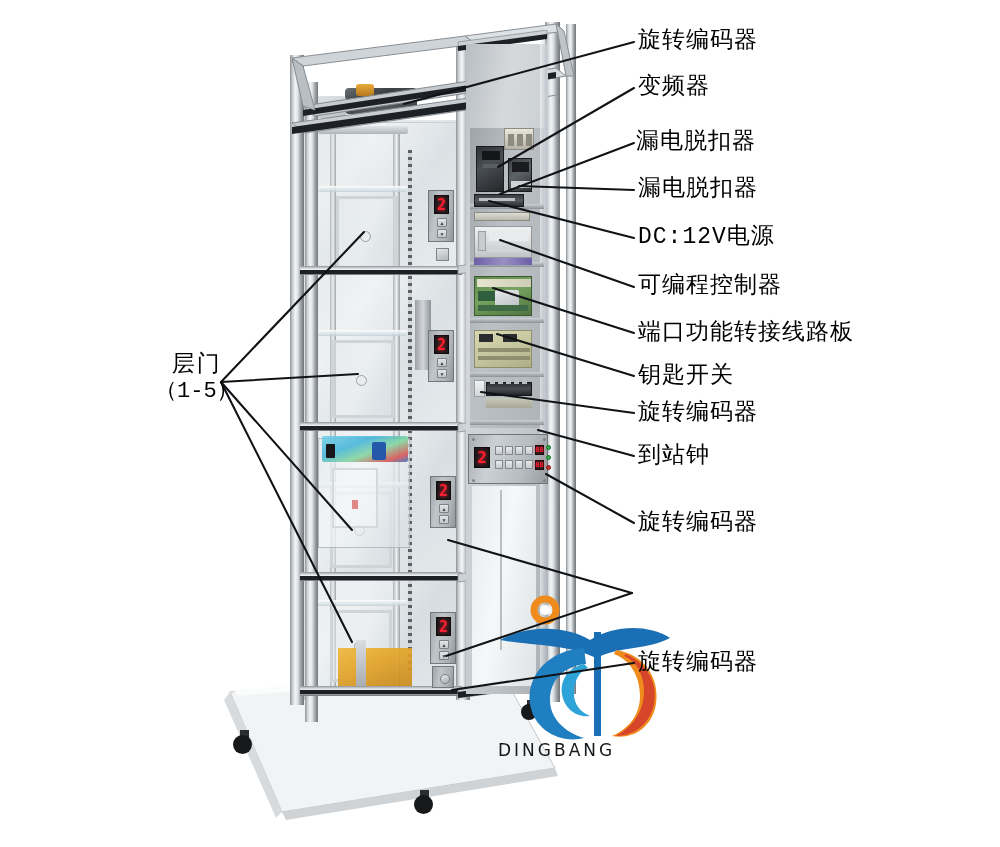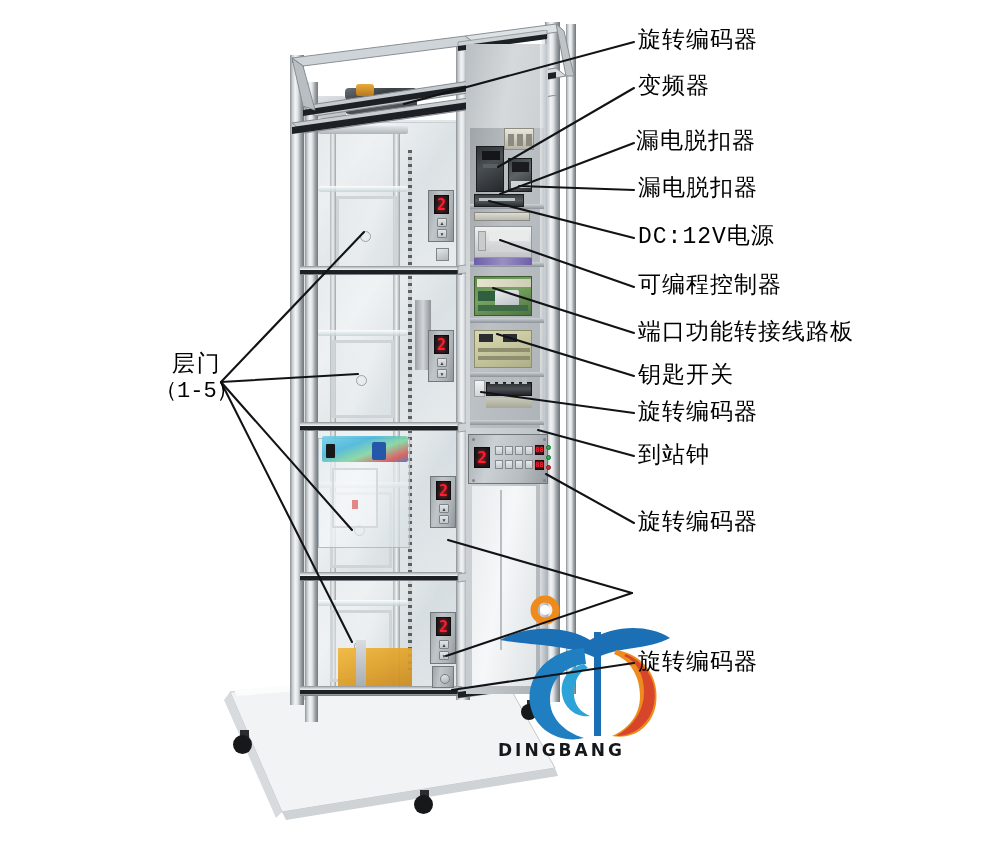--- a/index.html
+++ b/index.html
@@ -109,21 +109,21 @@
   .doorknob{background:#e9ecee;border:1px solid #9aa0a5;border-radius:50%;}
 
   
   #logo{position:absolute;}
   .logoHanzi{
     font-family:"DejaVu Sans","Liberation Sans",sans-serif;
     font-weight:bold;color:#111316;letter-spacing:2px;
   }
   .logoLatin{
     font-family:"DejaVu Sans","Liberation Sans",sans-serif;
-    font-weight:bold;color:#15181b;letter-spacing:3px;
+    font-weight:normal;color:#15181b;letter-spacing:3px;
   }
 </style>
 </head>
 <body>
 
 <div id="stage">
 
   <div id="machine">
 
     <div>

